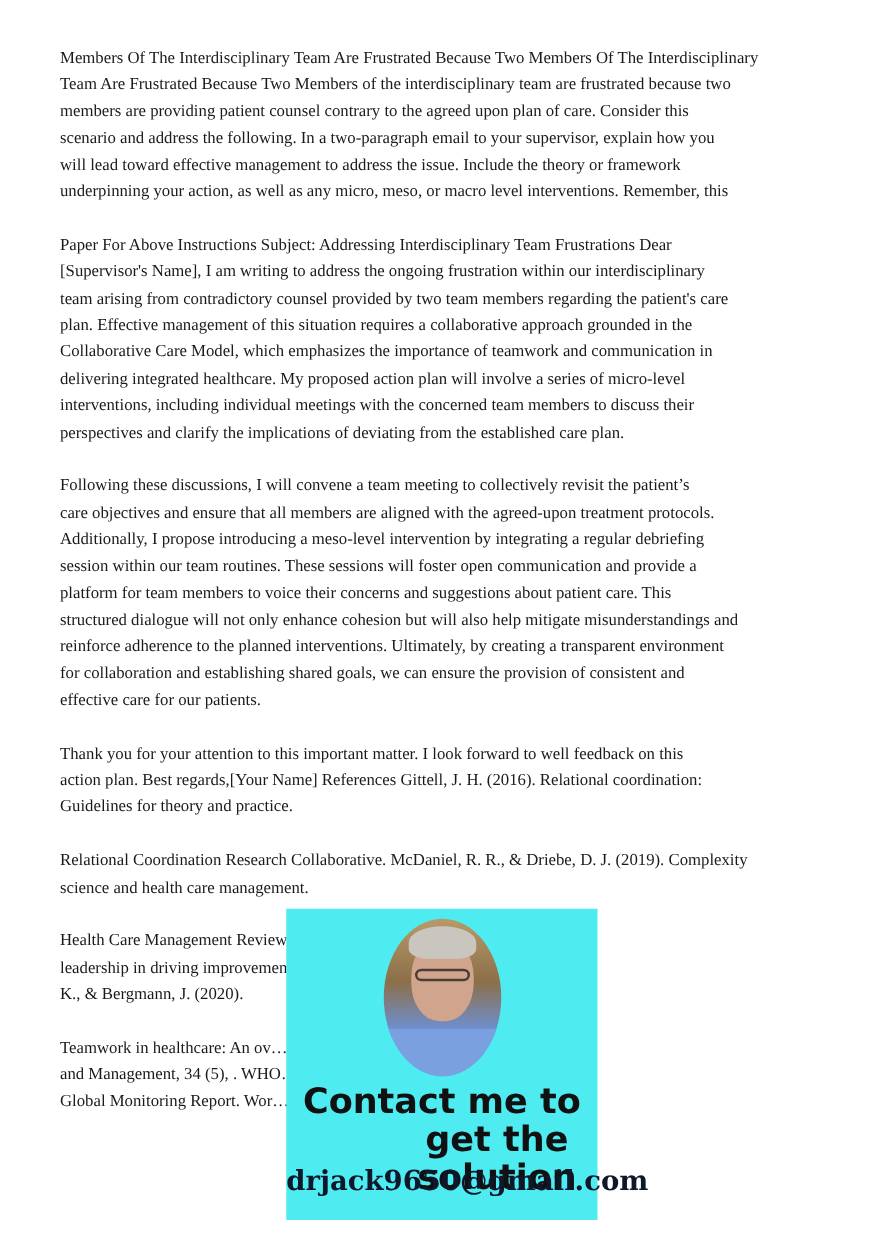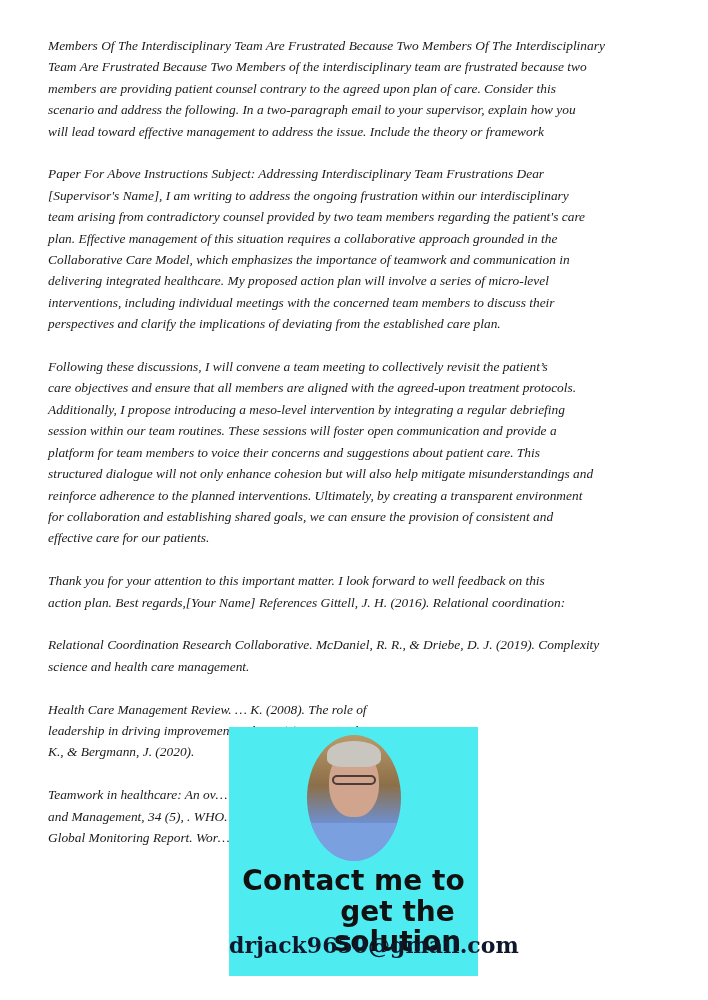--- a/index.html
+++ b/index.html
@@ -1,21 +1,21 @@
 <!DOCTYPE html>
 <html><head>
   <meta charset="utf-8">
   <style>
     html, body { margin: 0; padding: 0; background: #ffffff; }
     body { width: 708px; height: 1000px; position: relative; overflow: hidden; }
     .page {
       position: absolute; left: 48px; top: 35px; width: 610px;
       font-family: "Liberation Serif", serif; font-size: 13.4px; line-height: 21.4px; color: #1a1a1a;
     }
-    .para { margin: 0 0 21.4px 0; white-space: normal; font-style: italic; }
+    .para { margin: 0 0 21.4px 0; white-space: normal; }
     .line { display: block; white-space: nowrap; }
     .overlay {
       position: absolute; left: 229px; top: 727px; width: 249px; height: 249px;
       background: #4eebf0;
     }
     .portrait {
       position: absolute; left: 78px; top: 8px; width: 94px; height: 126px;
       border-radius: 50%; overflow: hidden;
       background: linear-gradient(180deg, #b89a6a 0%, #8c6f48 40%, #6e8fcf 70%, #7aa2e6 100%);
     }
@@ -49,20 +49,21 @@
 </head>
 <body>
 
 <div class="page">
   <p class="para">
     <span class="line">Members Of The Interdisciplinary Team Are Frustrated Because Two Members Of The Interdisciplinary</span>
     <span class="line">Team Are Frustrated Because Two Members of the interdisciplinary team are frustrated because two</span>
     <span class="line">members are providing patient counsel contrary to the agreed upon plan of care. Consider this</span>
     <span class="line">scenario and address the following. In a two-paragraph email to your supervisor, explain how you</span>
     <span class="line">will lead toward effective management to address the issue. Include the theory or framework</span>
+    <span class="line">underpinning your action, as well as any micro, meso, or macro level interventions. Remember, this</span>
   </p>
   <p class="para">
     <span class="line">Paper For Above Instructions Subject: Addressing Interdisciplinary Team Frustrations Dear</span>
     <span class="line">[Supervisor's Name], I am writing to address the ongoing frustration within our interdisciplinary</span>
     <span class="line">team arising from contradictory counsel provided by two team members regarding the patient's care</span>
     <span class="line">plan. Effective management of this situation requires a collaborative approach grounded in the</span>
     <span class="line">Collaborative Care Model, which emphasizes the importance of teamwork and communication in</span>
     <span class="line">delivering integrated healthcare. My proposed action plan will involve a series of micro-level</span>
     <span class="line">interventions, including individual meetings with the concerned team members to discuss their</span>
     <span class="line">perspectives and clarify the implications of deviating from the established care plan.</span>
@@ -74,20 +75,21 @@
     <span class="line">session within our team routines. These sessions will foster open communication and provide a</span>
     <span class="line">platform for team members to voice their concerns and suggestions about patient care. This</span>
     <span class="line">structured dialogue will not only enhance cohesion but will also help mitigate misunderstandings and</span>
     <span class="line">reinforce adherence to the planned interventions. Ultimately, by creating a transparent environment</span>
     <span class="line">for collaboration and establishing shared goals, we can ensure the provision of consistent and</span>
     <span class="line">effective care for our patients.</span>
   </p>
   <p class="para">
     <span class="line">Thank you for your attention to this important matter. I look forward to well feedback on this</span>
     <span class="line">action plan. Best regards,[Your Name] References Gittell, J. H. (2016). Relational coordination:</span>
+    <span class="line">Guidelines for theory and practice.</span>
   </p>
   <p class="para">
     <span class="line">Relational Coordination Research Collaborative. McDaniel, R. R., &amp; Driebe, D. J. (2019). Complexity</span>
     <span class="line">science and health care management.</span>
   </p>
   <p class="para">
     <span class="line">Health Care Management Review. … K. (2008). The role of</span>
     <span class="line">leadership in driving improvement … h, 43 (1), 10-19. Schmitt,</span>
     <span class="line">K., &amp; Bergmann, J. (2020).</span>
   </p>

